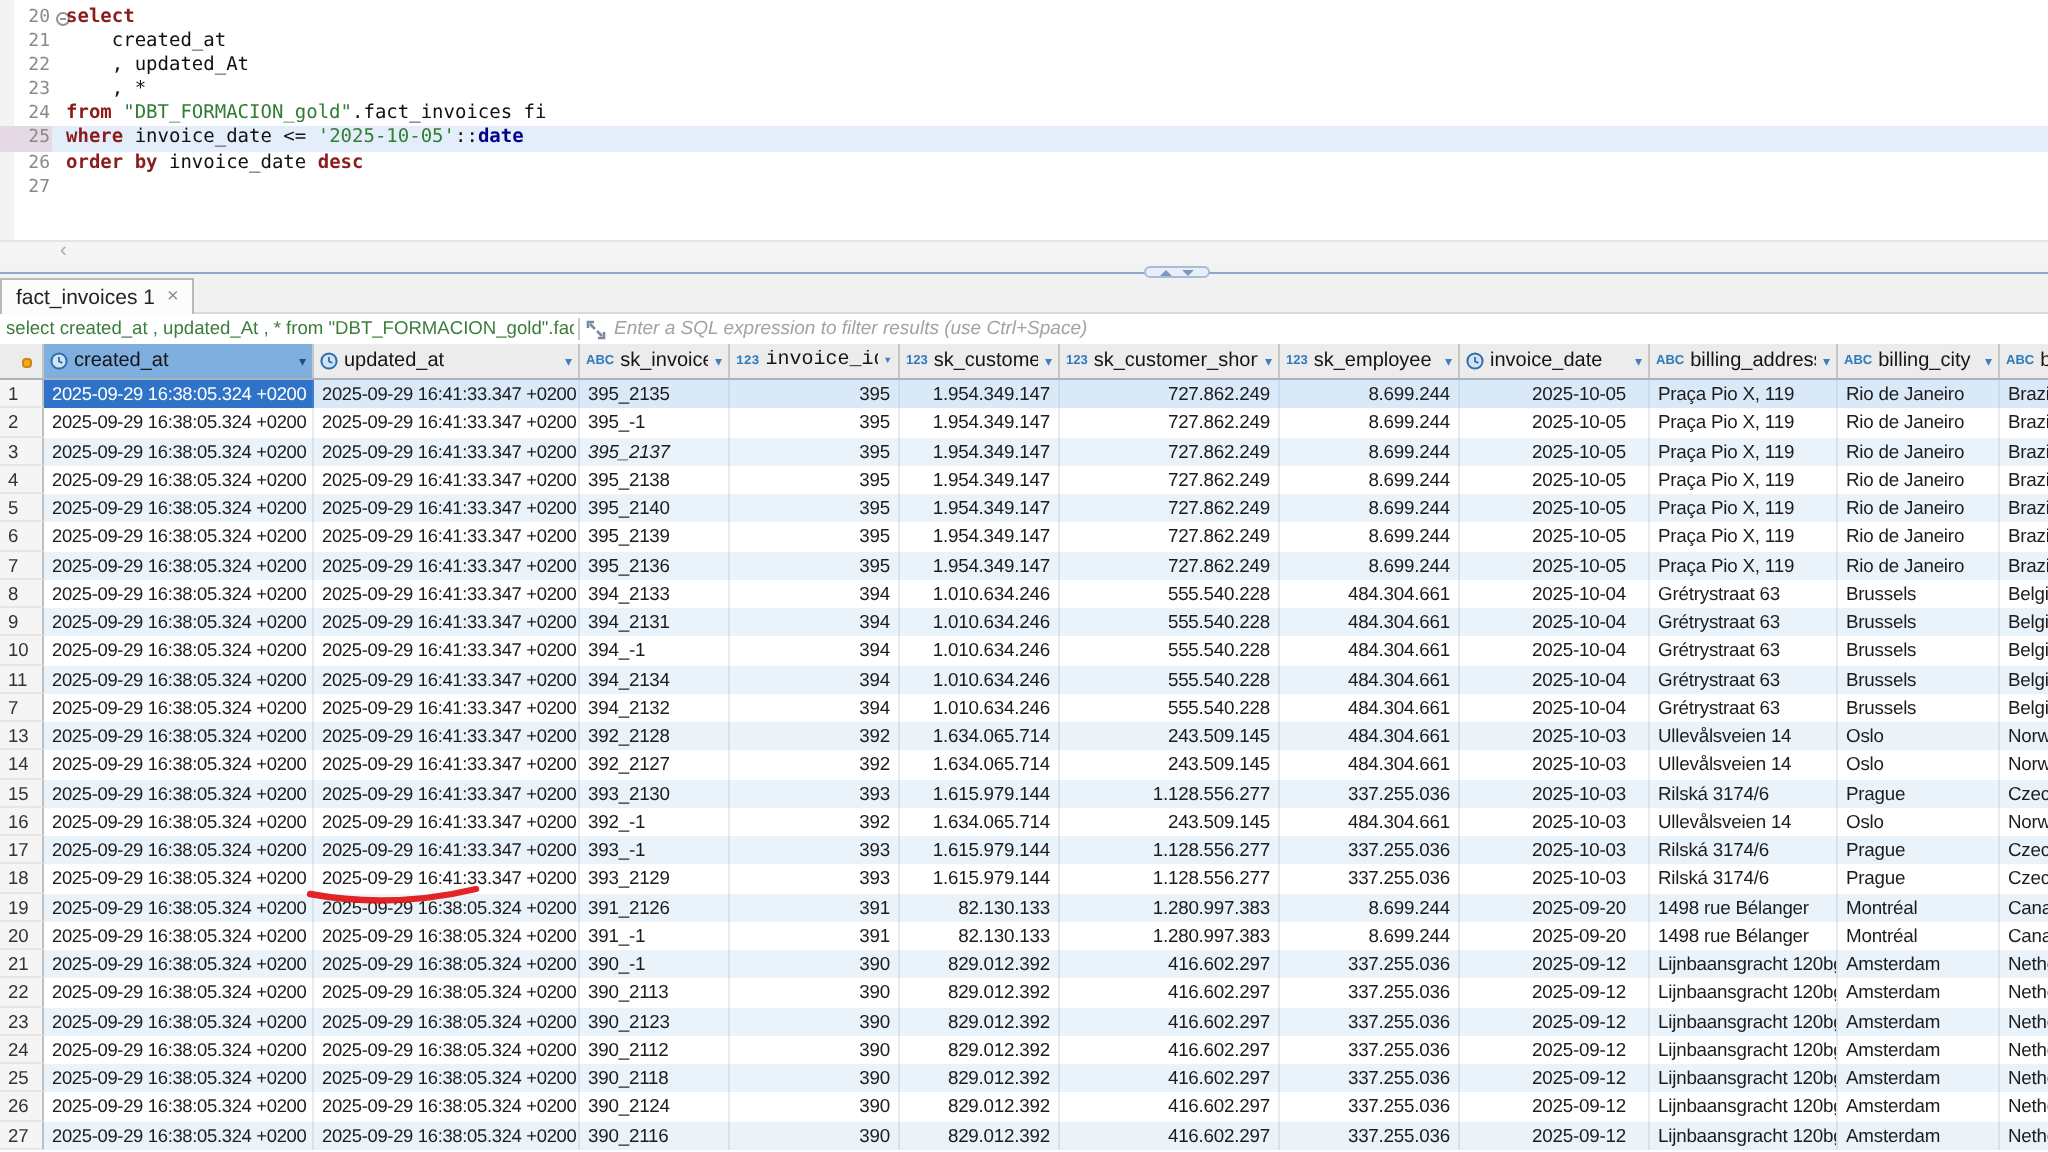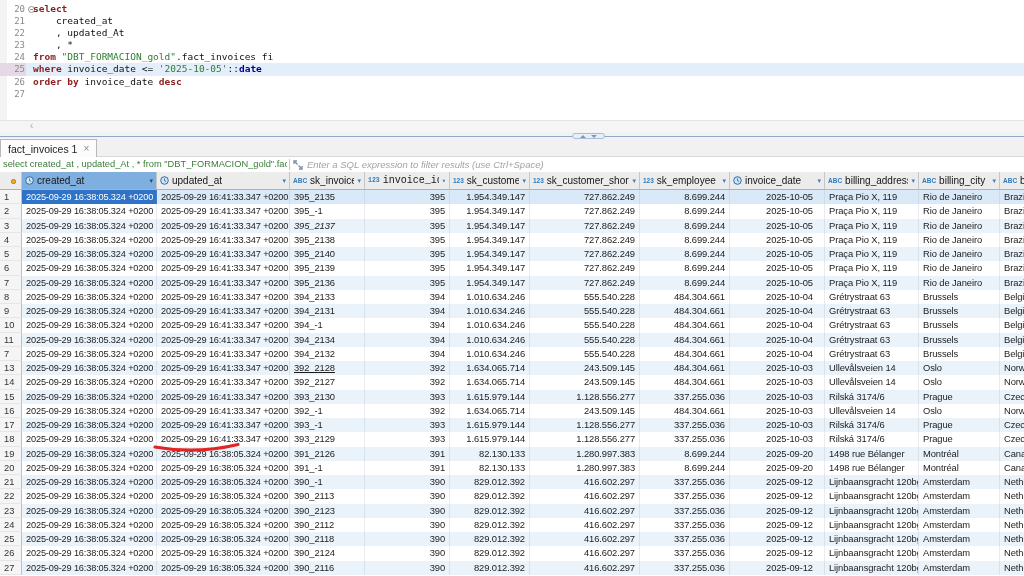--- a/index.html
+++ b/index.html
@@ -370,21 +370,21 @@
         <div class="cell t-num" style="flex-basis: 90px;">484.304.661</div>
         <div class="cell t-date" style="flex-basis: 95px;">2025-10-04</div>
         <div class="cell t-left" style="flex-basis: 94px;">Grétrystraat 63</div>
         <div class="cell t-left" style="flex-basis: 81px;">Brussels</div>
         <div class="cell t-left" style="flex-basis: 120px;">Belgium</div>
       </div>
       <div class="grow odd">
         <div class="rnum">13</div>
         <div class="cell t-time t-left" style="flex-basis: 135px;">2025-09-29 16:38:05.324 +0200</div>
         <div class="cell t-time t-left" style="flex-basis: 133px;">2025-09-29 16:41:33.347 +0200</div>
-        <div class="cell t-left" style="flex-basis: 75px; text-decoration: underline;">392_2128</div>
+        <div class="cell t-left" style="flex-basis: 75px;">392_2128</div>
         <div class="cell t-num" style="flex-basis: 85px;">392</div>
         <div class="cell t-num" style="flex-basis: 80px;">1.634.065.714</div>
         <div class="cell t-num" style="flex-basis: 110px;">243.509.145</div>
         <div class="cell t-num" style="flex-basis: 90px;">484.304.661</div>
         <div class="cell t-date" style="flex-basis: 95px;">2025-10-03</div>
         <div class="cell t-left" style="flex-basis: 94px;">Ullevålsveien 14</div>
         <div class="cell t-left" style="flex-basis: 81px;">Oslo</div>
         <div class="cell t-left" style="flex-basis: 120px;">Norway</div>
       </div>
       <div class="grow">

